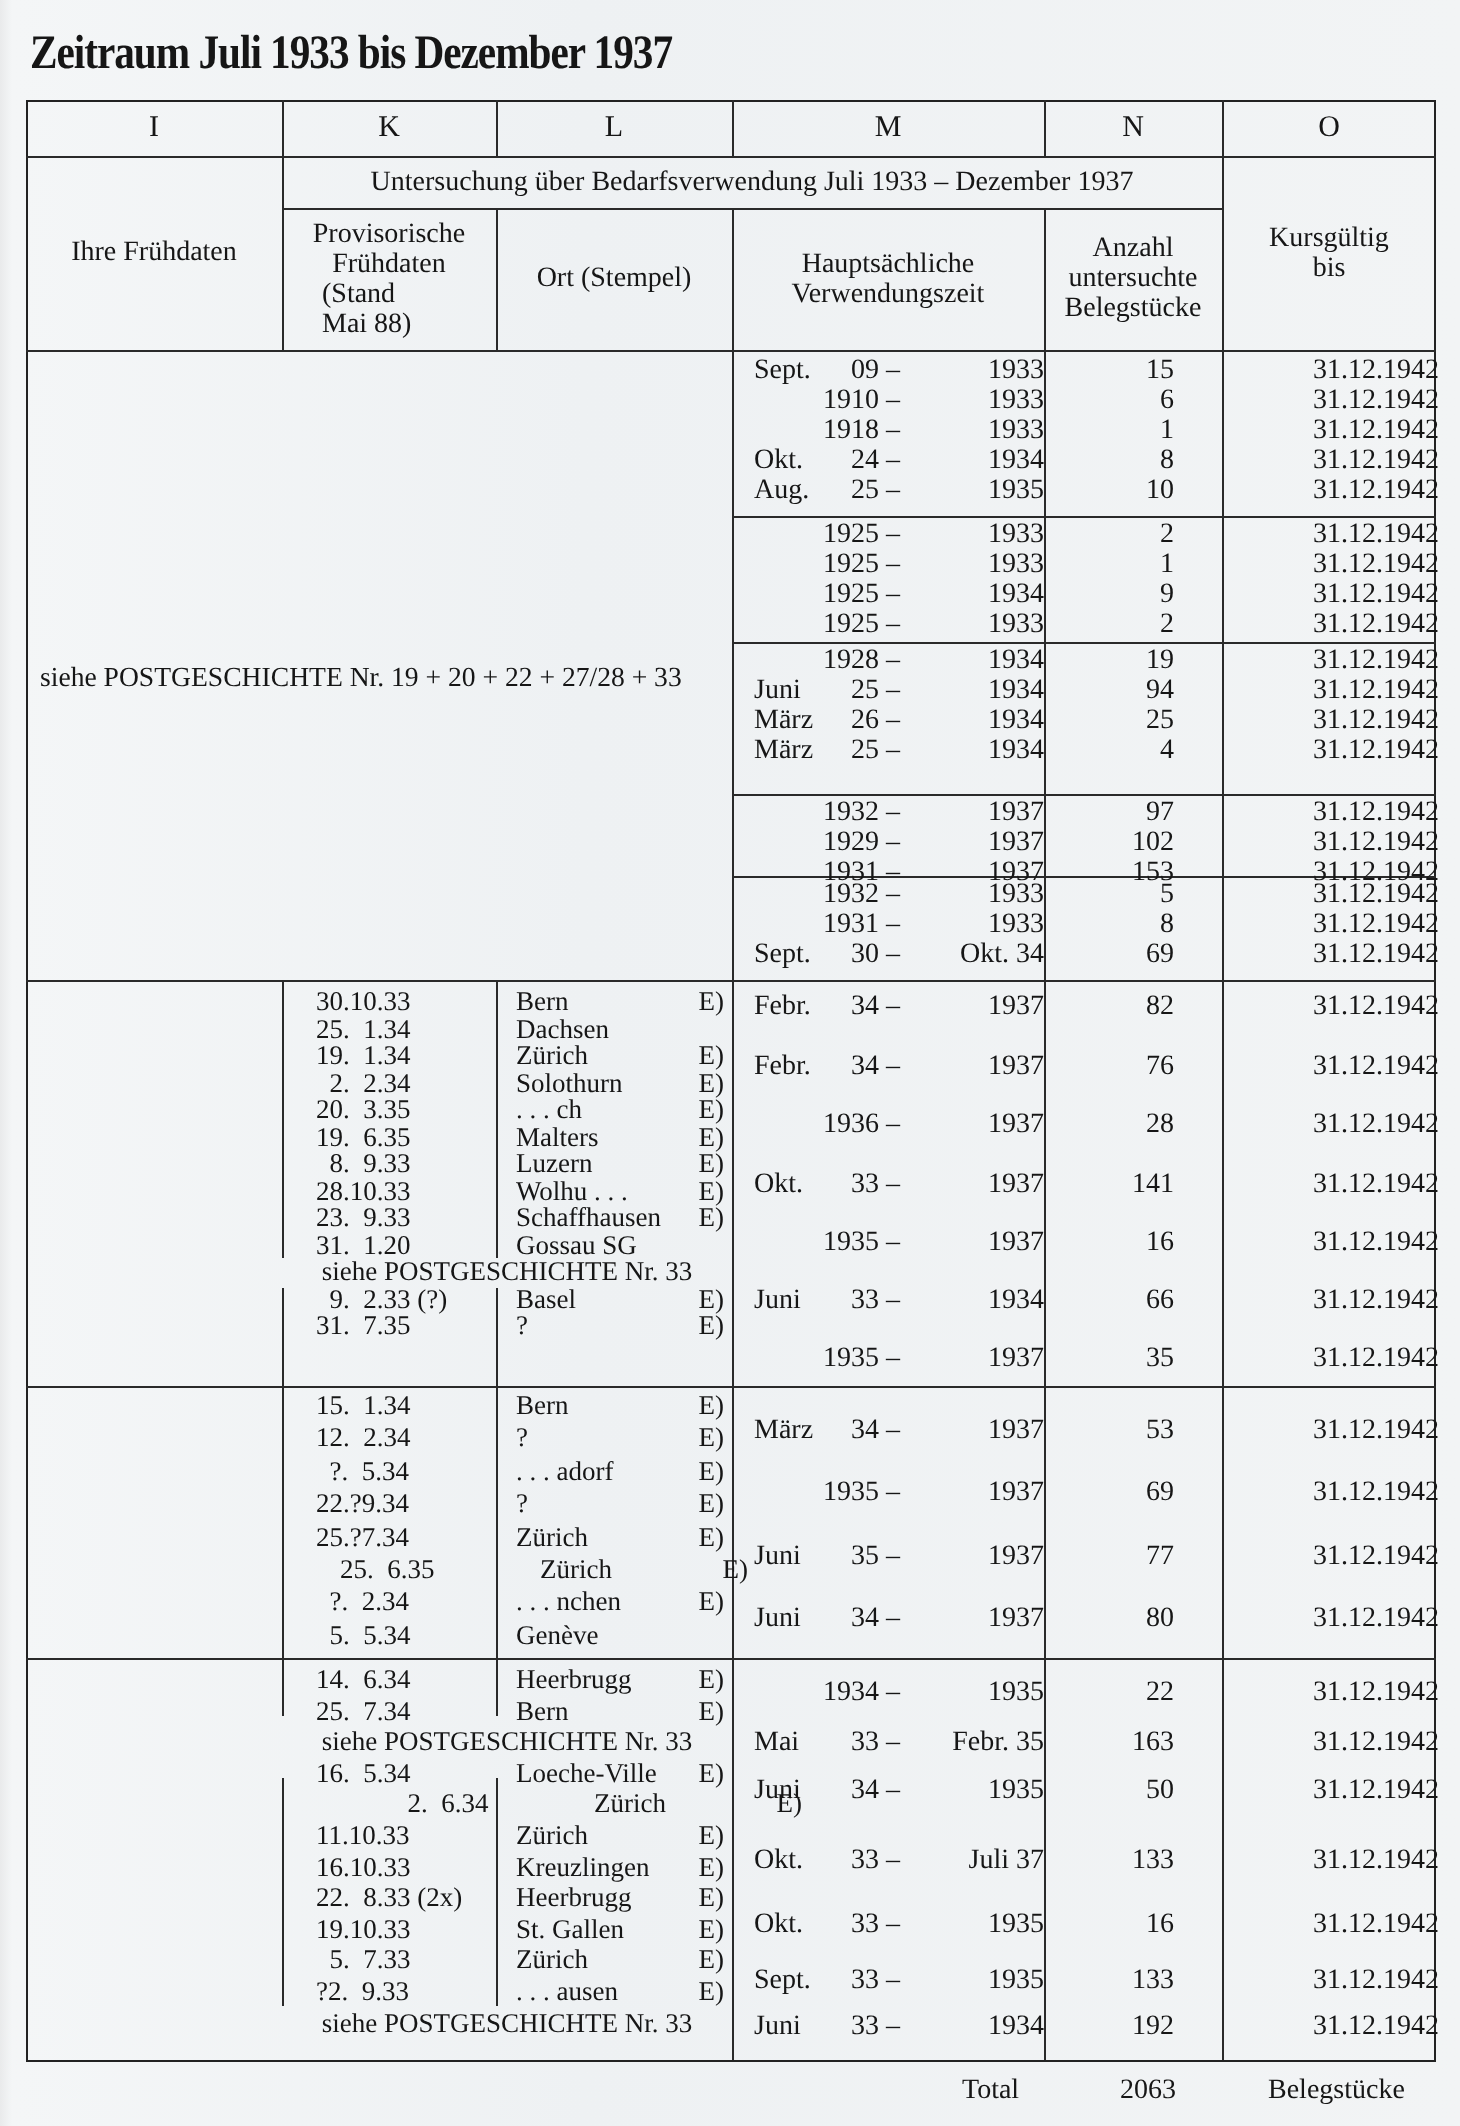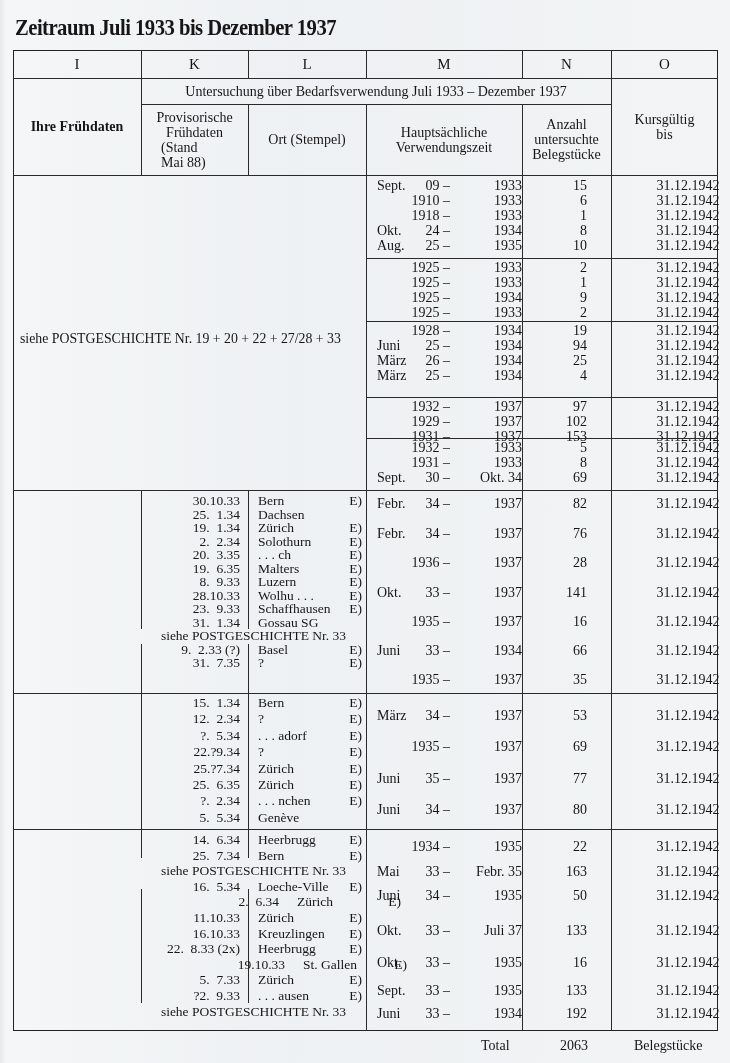--- a/index.html
+++ b/index.html
@@ -17,29 +17,29 @@
     transform:scaleX(0.86); transform-origin:left top;
     font-family:"Liberation Serif", serif;
   }
   .tbl { position:absolute; left:13px; top:50px; width:705px; height:981px; border:1.5px solid #222; box-sizing:border-box; }
   .abs { position:absolute; }
   .hl { position:absolute; height:0; border-top:1.3px solid #2a2a2a; }
   .vl { position:absolute; width:0; border-left:1.3px solid #2a2a2a; }
   .hdr { position:absolute; text-align:center; font-size:14px; line-height:15px; display:flex; align-items:center; justify-content:center; transform-origin:center; }
   .hdr span { display:block; }
   .colletter { font-size:15px; }
-  .bold { font-weight:bold; }
+  .bold { font-weight:normal; }
   .mrow { position:absolute; left:366px; width:352px; font-size:14px; height:14px; line-height:14px; }
   .mrow .mon { position:absolute; left:11px; }
   .mrow .from { position:absolute; right:268px; text-align:right; }
   .mrow .toR { position:absolute; right:196px; text-align:right; }
   .mrow .n { position:absolute; right:131px; text-align:right; width:60px; }
   .mrow .o { position:absolute; left:287px; width:70px; text-align:center; }
   .krow { position:absolute; font-size:13.5px; line-height:13.6px; height:14px; }
-  .kdate { position:absolute; left:158px; width:82px; text-align:right; white-space:pre;font-family:Liberation Serif, serif; }
+  .kdate { position:absolute; left:158px; width:82px; text-align:left; white-space:pre;font-family:Liberation Serif, serif; }
   .lplace { position:absolute; left:258px; white-space:pre; }
   .lE { position:absolute; left:338px; width:24px; text-align:right; }
   .siehe { position:absolute; left:141px; width:225px; text-align:center; font-size:13.5px; line-height:14px; white-space:nowrap; }
   .footer { position:absolute; top:1038px; font-size:14px; }
 </style>
 </head>
 <body>
 
 <div class="page-bg"></div>
 
@@ -291,21 +291,21 @@
       <span class="kdate">28.10.33</span>
       <span class="lplace">Wolhu . . .</span>
       <span class="lE">E)</span>
     </div>
     <div class="krow" style="top: 602px; left: 0px; width: 366px;">
       <span class="kdate">23.  9.33</span>
       <span class="lplace">Schaffhausen</span>
       <span class="lE">E)</span>
     </div>
     <div class="krow" style="top: 615.5px; left: 0px; width: 366px;">
-      <span class="kdate">31.  1.34</span>
+      <span class="kdate">31.  1.20</span>
       <span class="lplace">Gossau SG</span>
       <span class="lE"></span>
     </div>
     <div class="siehe" style="top: 629px;">siehe POSTGESCHICHTE Nr. 33</div>
     <div class="krow" style="top: 642.6px; left: 0px; width: 366px;">
       <span class="kdate">  9.  2.33 (?)</span>
       <span class="lplace">Basel</span>
       <span class="lE">E)</span>
     </div>
     <div class="krow" style="top: 656.1px; left: 0px; width: 366px;">
@@ -380,21 +380,21 @@
     <div class="krow" style="top: 745.2px; left: 0px; width: 366px;">
       <span class="kdate">22.?9.34</span>
       <span class="lplace">?</span>
       <span class="lE">E)</span>
     </div>
     <div class="krow" style="top: 761.6px; left: 0px; width: 366px;">
       <span class="kdate">25.?7.34</span>
       <span class="lplace">Zürich</span>
       <span class="lE">E)</span>
     </div>
-    <div class="krow" style="top: 778px; left: 0px; width: 366px;">
+    <div class="krow" style="top: 778px; left: 12px; width: 366px;">
       <span class="kdate">25.  6.35</span>
       <span class="lplace">Zürich</span>
       <span class="lE">E)</span>
     </div>
     <div class="krow" style="top: 794.4px; left: 0px; width: 366px;">
       <span class="kdate">  ?.  2.34</span>
       <span class="lplace">. . . nchen</span>
       <span class="lE">E)</span>
     </div>
     <div class="krow" style="top: 810.8px; left: 0px; width: 366px;">
@@ -459,21 +459,21 @@
     <div class="krow" style="top: 926.6px; left: 0px; width: 366px;">
       <span class="kdate">16.10.33</span>
       <span class="lplace">Kreuzlingen</span>
       <span class="lE">E)</span>
     </div>
     <div class="krow" style="top: 942.2px; left: 0px; width: 366px;">
       <span class="kdate">22.  8.33 (2x)</span>
       <span class="lplace">Heerbrugg</span>
       <span class="lE">E)</span>
     </div>
-    <div class="krow" style="top: 957.8px; left: 0px; width: 366px; margin-left: 45px;">
+    <div class="krow" style="top: 957.8px; left: 0px; width: 366px;">
       <span class="kdate">19.10.33</span>
       <span class="lplace">St. Gallen</span>
       <span class="lE">E)</span>
     </div>
     <div class="krow" style="top: 973.4px; left: 0px; width: 366px;">
       <span class="kdate">  5.  7.33</span>
       <span class="lplace">Zürich</span>
       <span class="lE">E)</span>
     </div>
     <div class="krow" style="top: 989px; left: 0px; width: 366px;">

